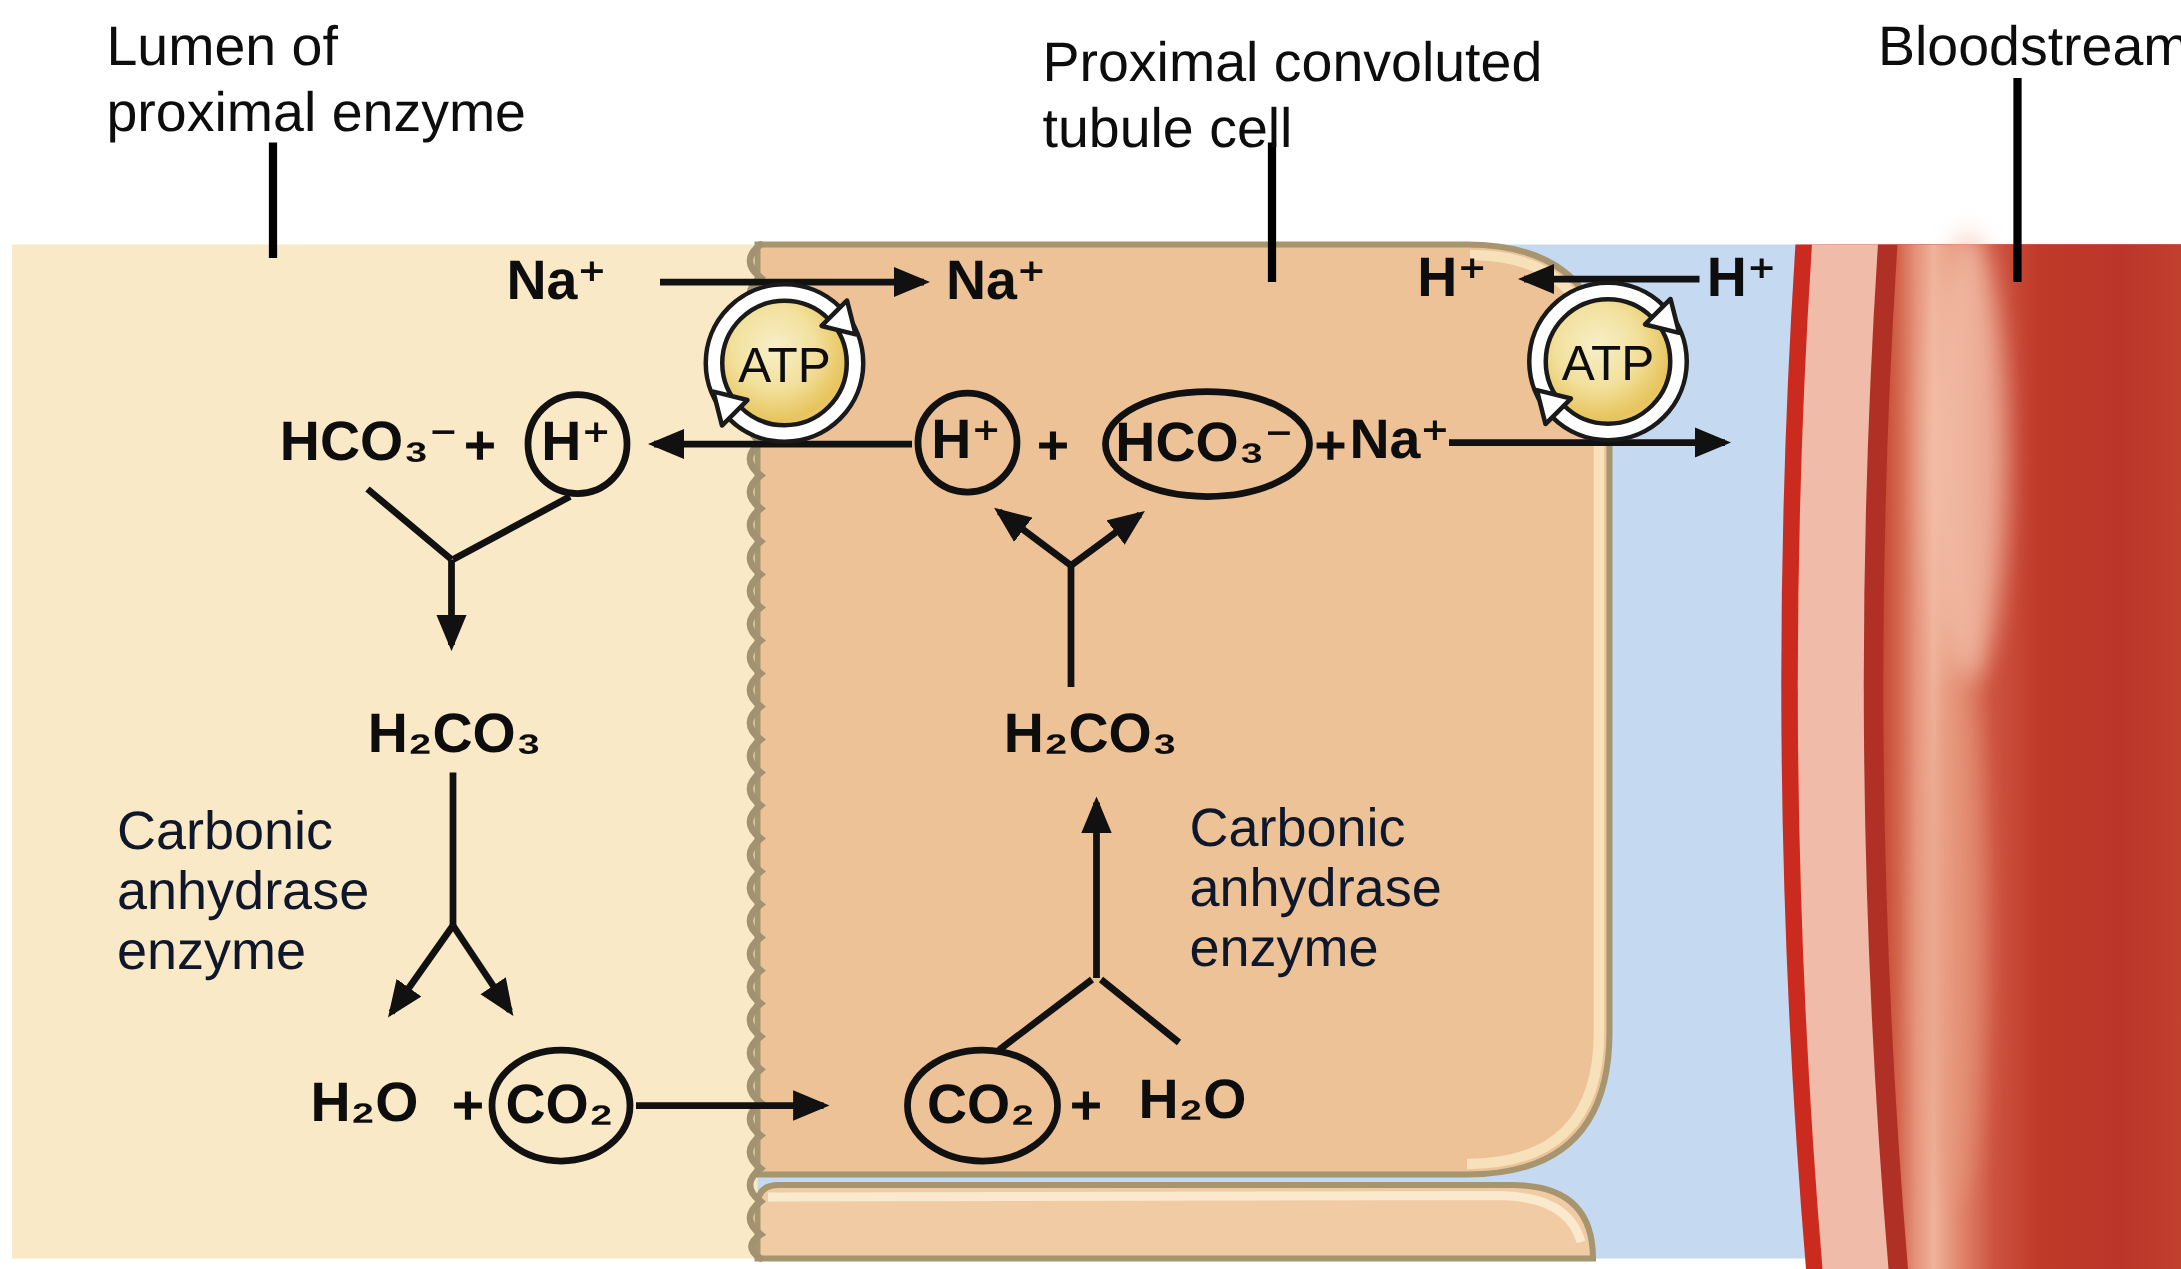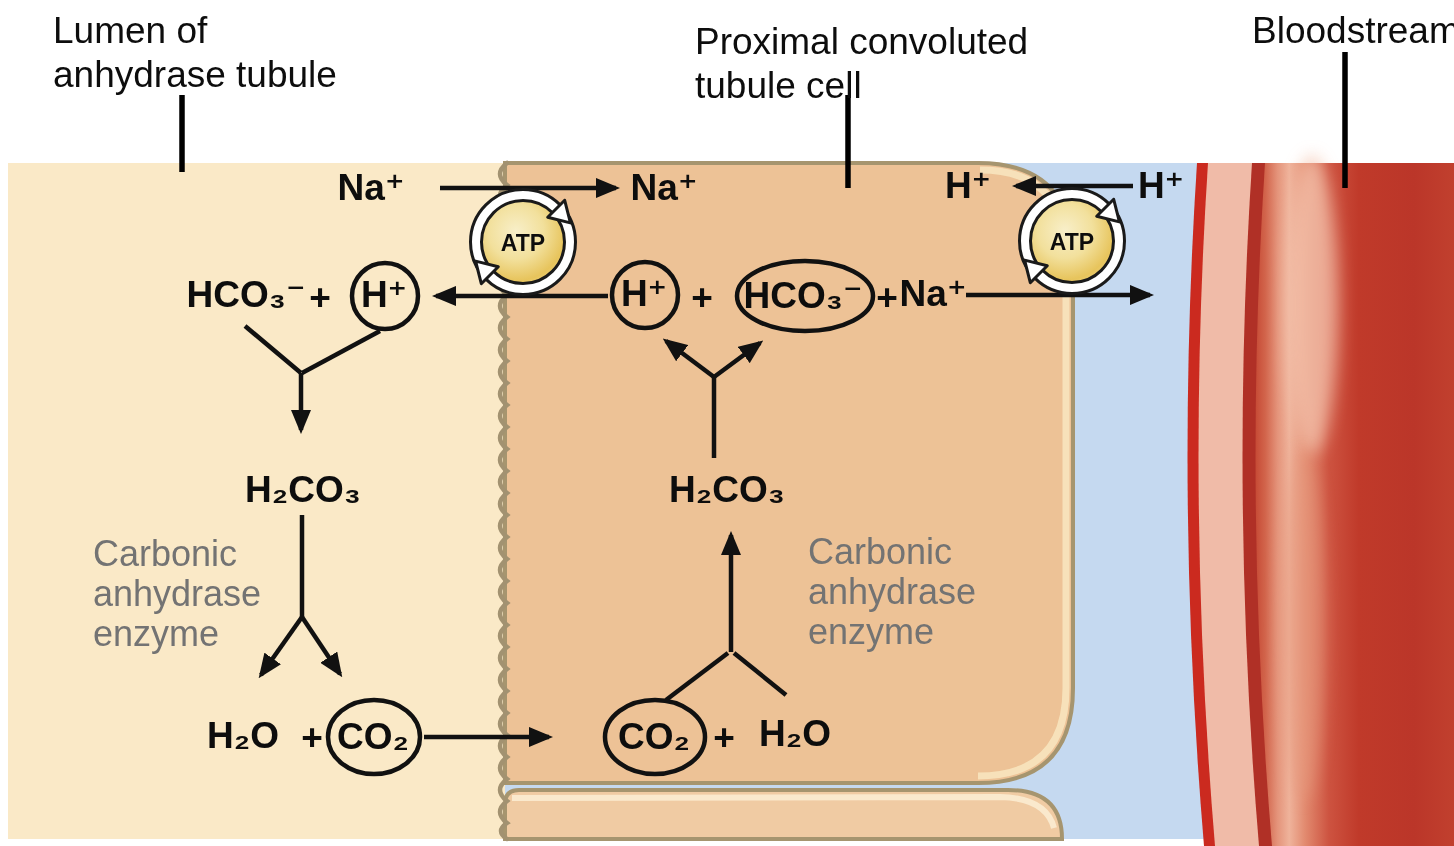--- a/index.html
+++ b/index.html
@@ -7,22 +7,22 @@
     position:relative;width:1454px;height:846px;background:#fff;overflow:hidden;
     font-family:"Liberation Sans","DejaVu Sans",sans-serif;color:#111;
   }
   #diagram-svg{position:absolute;left:0;top:0;}
   .toplabel{position:absolute;font-size:37px;line-height:44px;color:#0d0d0d;white-space:nowrap;}
   .chem{
     position:absolute;font-size:37px;line-height:37px;color:#0d0d0d;white-space:nowrap;
     transform:translate(-50%,-50%);
     font-weight:bold;
   }
-  .atp-text{font-size:23px;font-weight:700;}
-  .enzyme{position:absolute;font-size:36px;line-height:40px;color:#737373;margin-left:15px;}
+  .atp-text{font-size:33px;font-weight:400;}
+  .enzyme{position:absolute;font-size:36px;line-height:40px;color:#0f172a;}
 </style>
 </head>
 <body>
 
 <div id="stage">
 
   <svg id="diagram-svg" width="1454" height="846" viewBox="0 0 1454 846">
     <defs>
       <marker id="ah" viewBox="0 0 6 5" refX="5" refY="2.5" markerWidth="5.4" markerHeight="4.6" orient="auto">
         <path d="M0,0 L6,2.5 L0,5 Z" fill="#111"></path>
@@ -115,23 +115,23 @@
       <path d="M-41.7,41.7 L-24.7,24.7 L-47.4,19.1 Z" fill="#fff" stroke="#1a1a1a" stroke-width="3" stroke-linejoin="round"></path>
     </g>
 
     <g stroke="#000" stroke-width="5.5">
       <path d="M182,95 L182,172"></path>
       <path d="M848,95 L848,188"></path>
       <path d="M1345,52 L1345,188"></path>
     </g>
   </svg>
 
-  <div class="toplabel" style="left:53px;top:9px;">
+  <div class="toplabel" style="left:71px;top:9px;">
     <div>Lumen of</div>
-    <div>anhydrase tubule</div>
+    <div>proximal enzyme</div>
   </div>
   <div class="toplabel" style="left:695px;top:20px;">
     <div>Proximal convoluted</div>
     <div>tubule cell</div>
   </div>
   <div class="toplabel" style="left:1240px;top:9px;margin-left:12px;">Bloodstream</div>
 
   <div class="chem" style="left:371px;top:187px;">Na⁺</div>
   <div class="chem" style="left:664px;top:187px;">Na⁺</div>
   <div class="chem" style="left:968px;top:185px;">H⁺</div>

